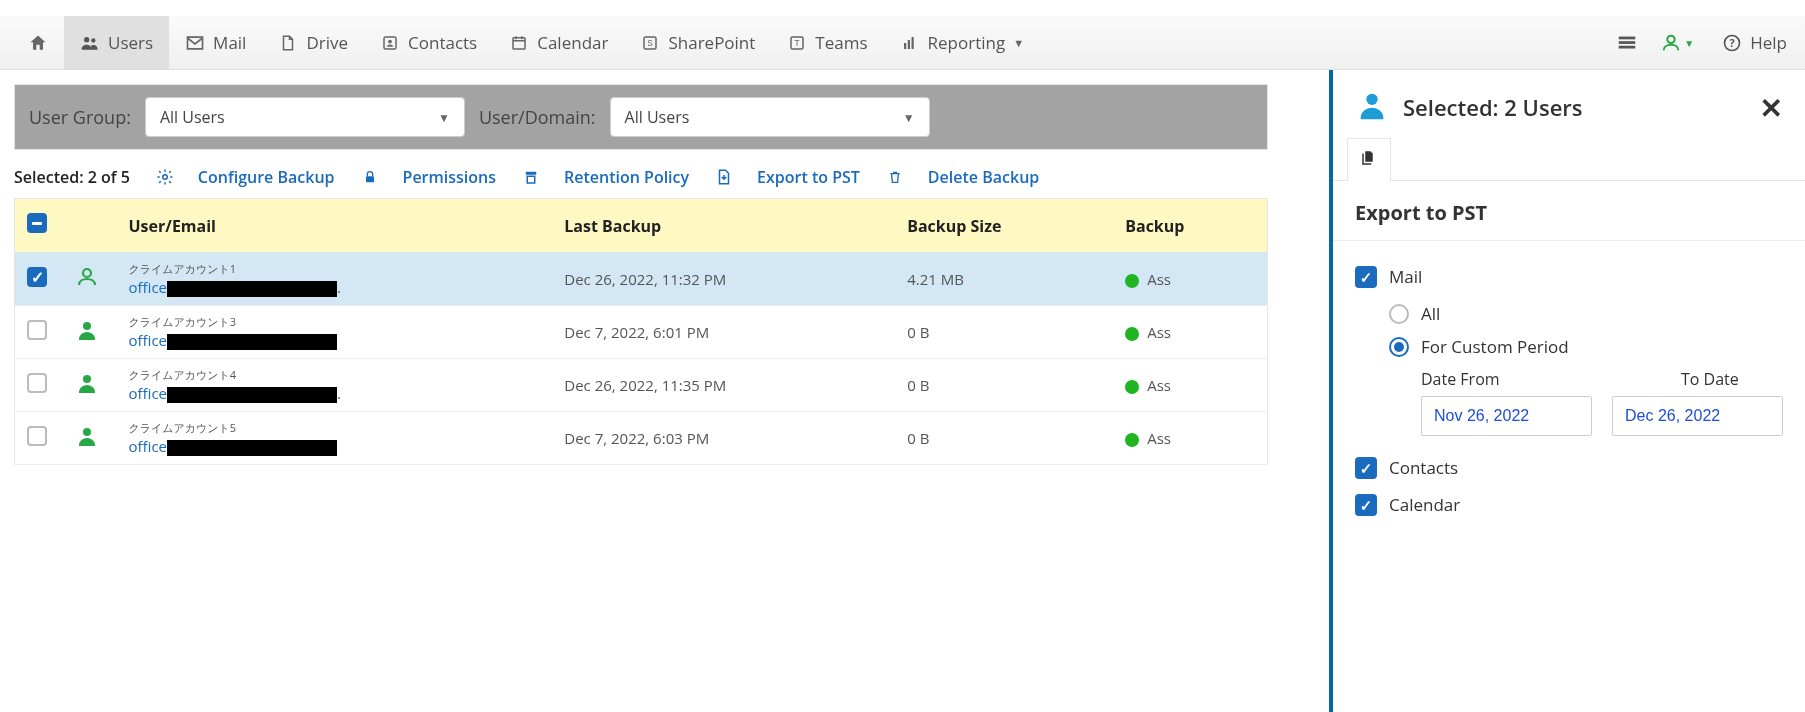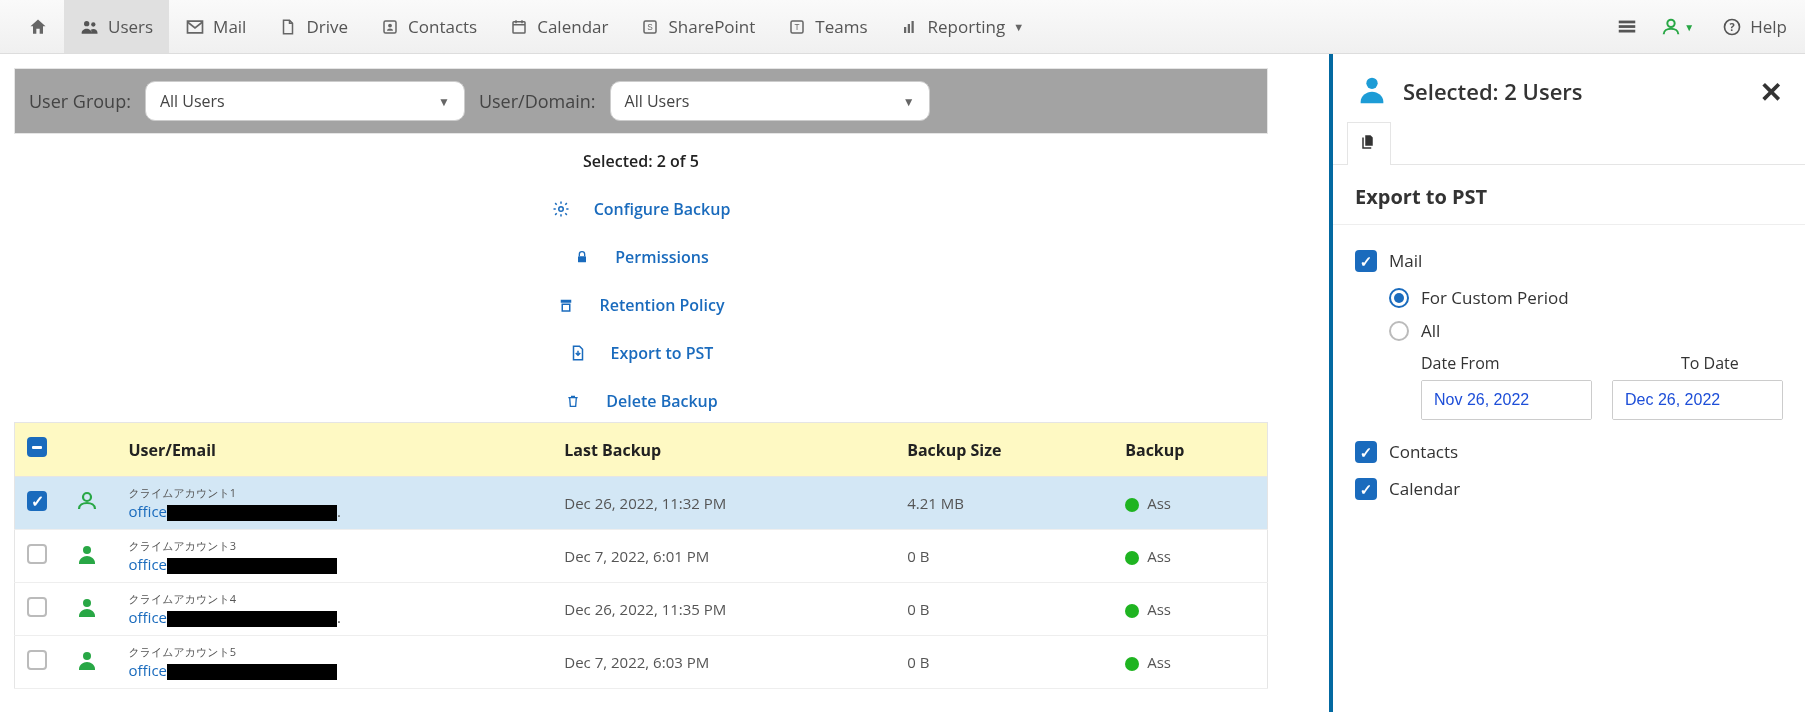--- a/index.html
+++ b/index.html
@@ -1,38 +1,38 @@
 <!DOCTYPE html>
 <html><head>
 <meta charset="utf-8">
 <style>
   * { box-sizing: border-box; margin: 0; padding: 0; }
   body { font-family: "Segoe UI", "Open Sans", Arial, sans-serif; font-size: 15px; color: #333; background: #fff; width: 1805px; }
   
   
-  .topbar { display: flex; align-items: center; height: 54px; background: linear-gradient(#fafafa,#f0f0f0); border-bottom: 1px solid #ddd; padding: 0 12px; }
+  .topbar { display: flex; align-items: center; height: 54px; background: linear-gradient(#fafafa,#f0f0f0); border-bottom: 1px solid #ddd; padding: 0 12px; margin-top: 16px; }
   .nav-item { display: flex; align-items: center; gap: 8px; padding: 0 16px; height: 100%; color: #555; cursor: pointer; font-size: 17px; }
   .nav-item.active { background: #e0e0e0; }
   .nav-item .nav-icon { width: 20px; height: 20px; display:inline-flex; align-items:center; justify-content:center; color:#666; }
   .nav-right { margin-left: auto; display:flex; align-items:center; gap: 22px; height:100%; }
   .nav-icon-btn { display:flex; align-items:center; justify-content:center; color:#555; cursor:pointer; }
   .nav-user-icon { color:#28a745; display:flex; align-items:center; }
   
   
   .main { display:flex; width:100%; }
   .left-area { flex: 1; min-width:0; padding: 0; }
   
   
   .filterbar { display:flex; align-items:center; gap: 14px; background:#a3a3a3; border:1px solid #e5e5e5; margin:14px 14px 0 14px; padding: 12px 14px; }
   .filter-label { font-size:18px; color:#444; }
-  .dropdown { display:flex; align-items:center; justify-content:space-between; background:#fff; border:1px solid #ccc; border-radius:10px; padding: 8px 14px; width: 320px; cursor:pointer; font-size:16px; color:#444; }
+  .dropdown { display:flex; align-items:center; justify-content:space-between; background:#fff; border:1px solid #ccc; border-radius:4px; padding: 8px 14px; width: 320px; cursor:pointer; font-size:16px; color:#444; }
   .dropdown .caret { font-size:12px; color:#666; }
   
   
-  .actionbar { display:flex; align-items:center; gap: 26px; margin: 16px 14px 10px 14px; font-size:16px;flex-direction:column; }
+  .actionbar { display:flex; align-items:center; gap: 26px; margin: 16px 14px 10px 14px; font-size:16px; }
   .selected-text { font-weight:600; color:#222; }
   .action-link { display:flex; align-items:center; gap:24px; color:#1a6bbd; font-weight:600; cursor:pointer; }
   .action-link.danger { color:#1a6bbd; }
   .action-icon { width:18px; height:18px; display:inline-flex; align-items:center; justify-content:center; }
   
   
   .table { width: calc(100% - 28px); margin: 0 14px; border:1px solid #e5e5e5; border-collapse:collapse; }
   .table th { text-align:left; font-weight:700; font-size:16px; padding: 14px 12px; border-bottom:1px solid #e5e5e5; background:#fef9c3; color:#222; }
   .table td { padding: 8px 12px; border-bottom:1px solid #eee; vertical-align:middle; color:#555; font-size:15px; }
   .table tr.selected td { background:#d3e7f5; }
@@ -344,26 +344,26 @@
         </span>
       </div>
     </div>
     <div class="sp-section-title">Export to PST</div>
     <div class="sp-body">
       <div class="chk-row">
         <span class="chk-blue"></span>
         <span>Mail</span>
       </div>
       <div class="radio-row">
+        <span class="radio"></span>
+        <span>All</span>
+      </div>
+      <div class="radio-row">
         <span class="radio on"></span>
         <span>For Custom Period</span>
-      </div>
-      <div class="radio-row">
-        <span class="radio"></span>
-        <span>All</span>
       </div>
       <div class="date-labels">
         <div>Date From</div>
         <div>To Date</div>
       </div>
       <div class="date-inputs">
         <div class="date-input">
           <input type="text" value="Nov 26, 2022" style="">
           <span class="cal-btn">
             <svg viewBox="0 0 24 24" width="18" height="18" fill="none" stroke="#333" stroke-width="2">

